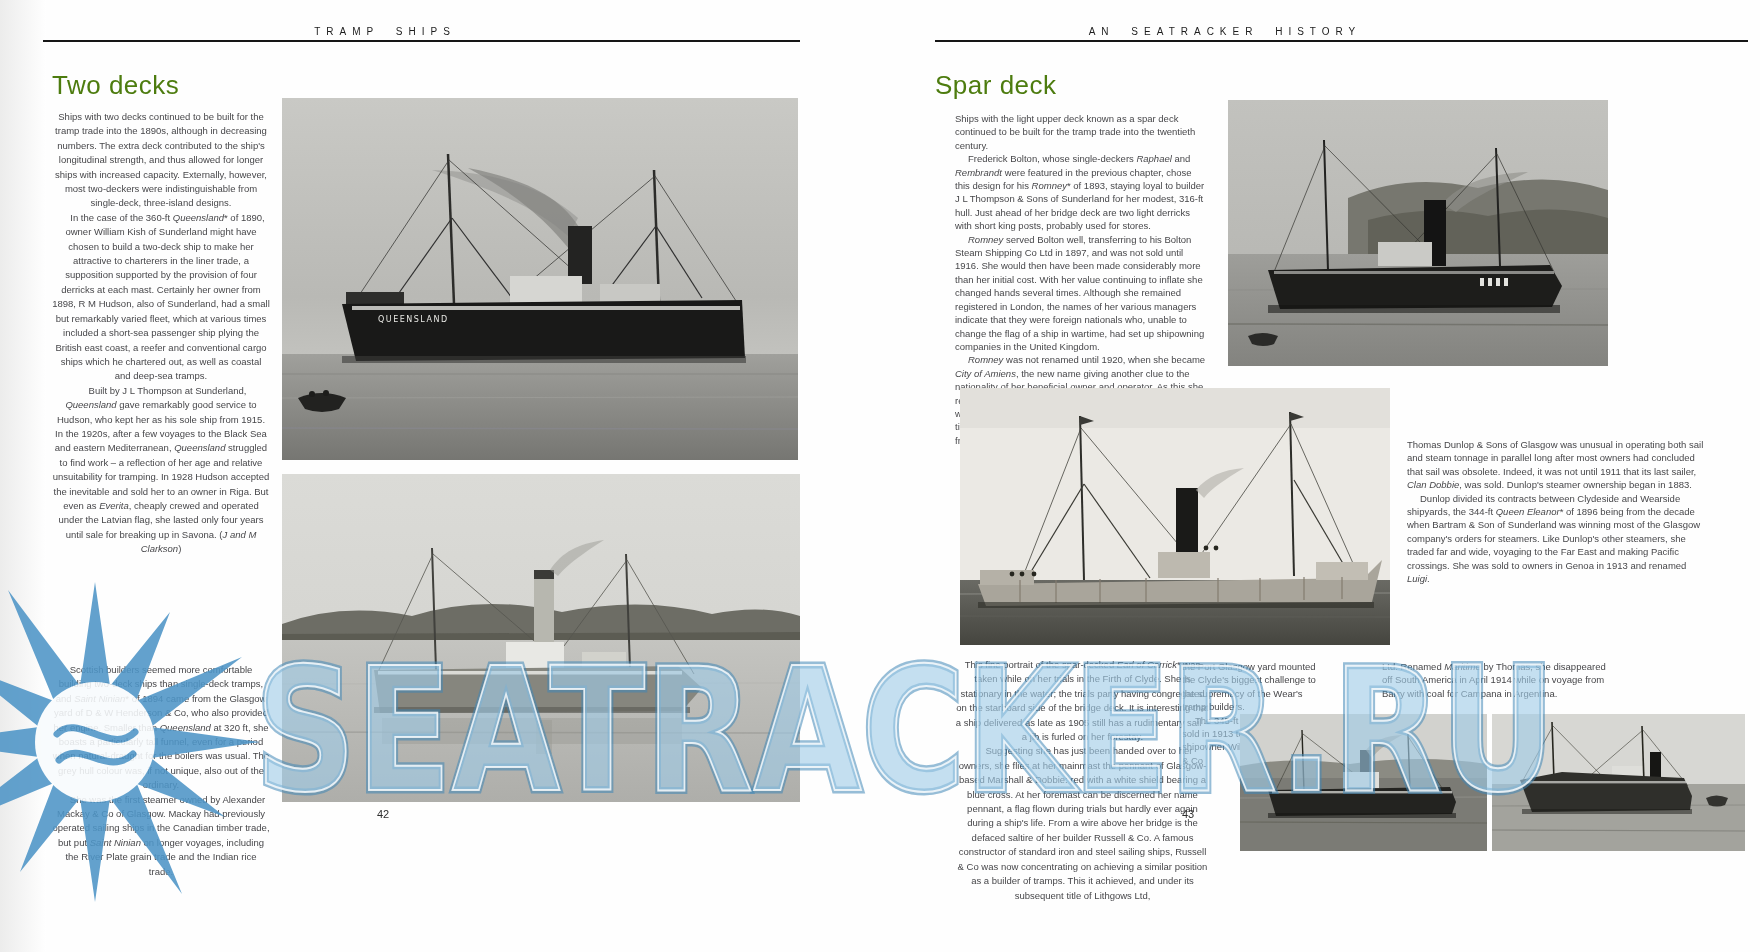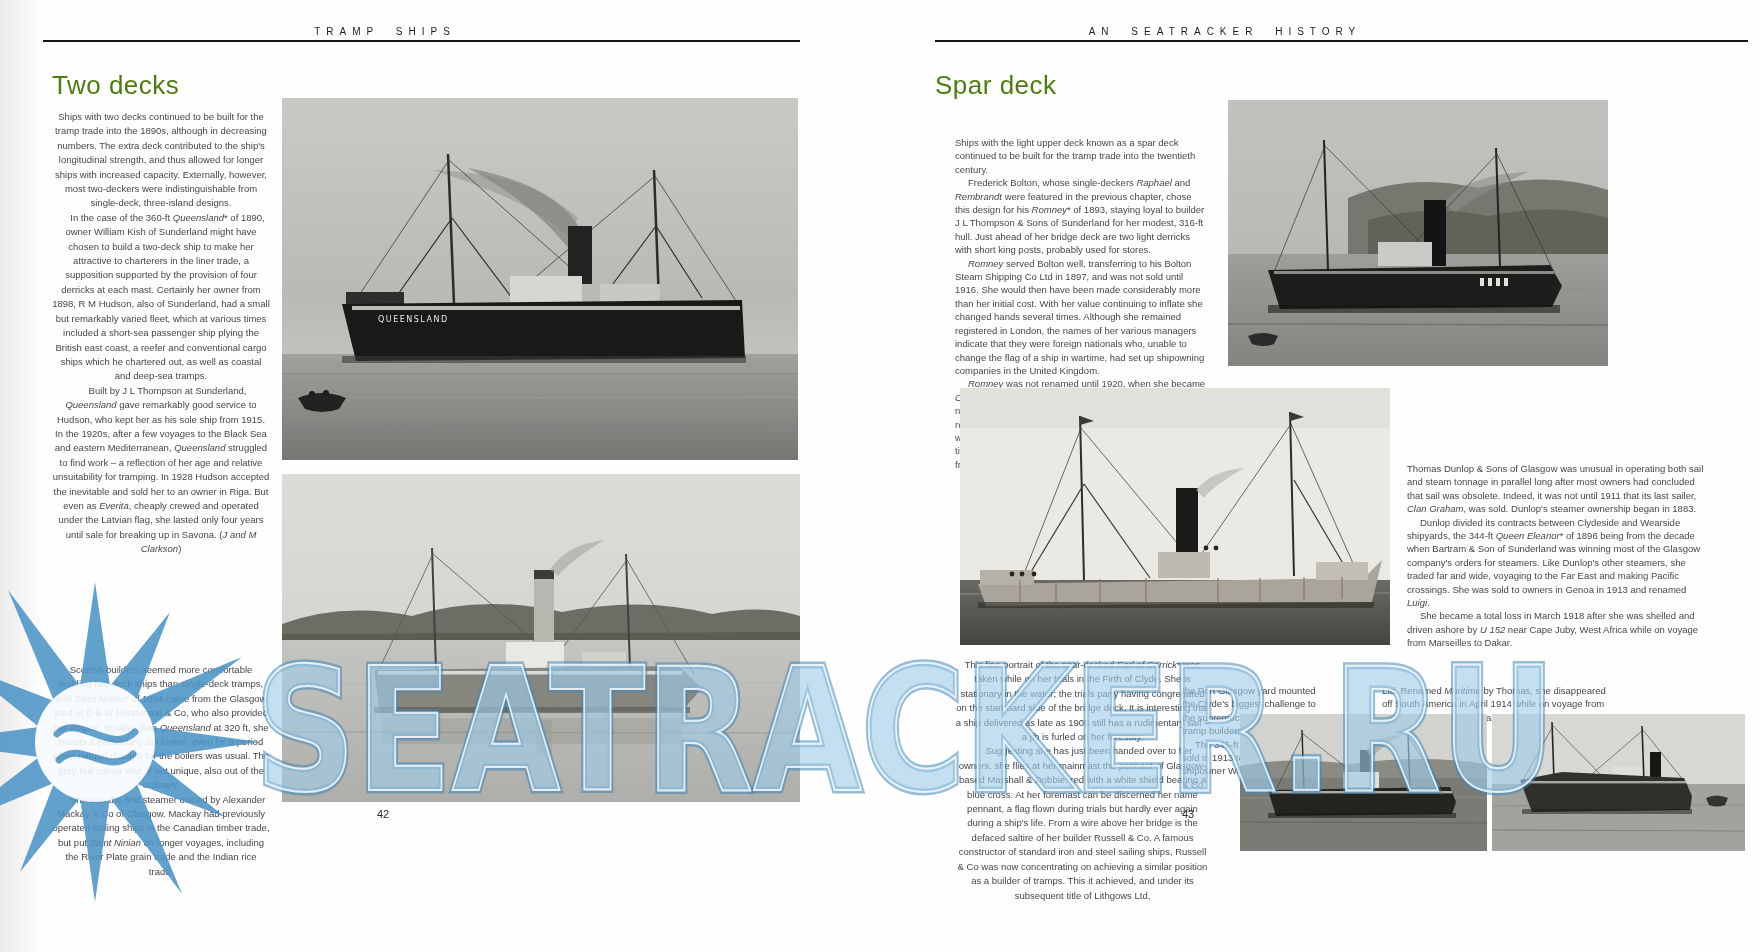--- a/index.html
+++ b/index.html
@@ -12,21 +12,21 @@
   .page-header{position:absolute;top:26px;font-size:10px;letter-spacing:6px;
     word-spacing:8px;color:#1c1c1c;text-align:center;}
   .rule{position:absolute;top:40px;height:2px;background:#161616;}
   .page-title{position:absolute;top:70px;font-size:26px;color:#4d7c0f;
     letter-spacing:.5px;font-weight:normal;}
   .textcol{position:absolute;color:#47474a;font-size:9.5px;text-align:left;}
   .textcol p{margin:0;}
   .textcol p.indent{text-indent:13px;}
   .textcol i{font-style:italic;}
   .lh-a{line-height:14.4px;text-align:center;}
-  .lh-b{line-height:13.4px;margin-top:24px;}
+  .lh-b{line-height:13.4px;}
   .pagenum{position:absolute;top:808px;width:30px;text-align:center;
     font-size:11px;color:#2e2e2e;}
   .photo{position:absolute;overflow:hidden;background:#c6c6c2;}
   .photo svg{display:block;width:100%;height:100%;}
   .watermark{position:absolute;left:0;top:0;width:1760px;height:952px;
     pointer-events:none;z-index:50;}
 </style>
 </head>
 <body>
 
@@ -224,23 +224,22 @@
         <circle cx="62" cy="186" r="2.4"></circle>
         <circle cx="74" cy="186" r="2.4"></circle>
       <circle cx="246" cy="160" r="2.4"></circle>
         <circle cx="256" cy="160" r="2.4"></circle>
     </g>
     <rect x="18" y="214" width="396" height="6" fill="#2d2d27" opacity=".6"></rect>
   </svg>
 </div>
 
 <div class="textcol lh-b" style="left:1407px;top:438px;width:300px;">
-    <p>Thomas Dunlop &amp; Sons of Glasgow was unusual in operating both sail and steam tonnage in parallel long after most owners had concluded that sail was obsolete. Indeed, it was not until 1911 that its last sailer, <i>Clan Graham</i>, was sold. Dunlop's steamer ownership began in 1883.</p>
+    <p>Thomas Dunlop &amp; Sons of Glasgow was unusual in operating both sail and steam tonnage in parallel long after most owners had concluded that sail was obsolete. Indeed, it was not until 1911 that its last sailer, <i>Clan Dobbie</i>, was sold. Dunlop's steamer ownership began in 1883.</p>
     <p class="indent">Dunlop divided its contracts between Clydeside and Wearside shipyards, the 344-ft <i>Queen Eleanor</i>* of 1896 being from the decade when Bartram &amp; Son of Sunderland was winning most of the Glasgow company's orders for steamers. Like Dunlop's other steamers, she traded far and wide, voyaging to the Far East and making Pacific crossings. She was sold to owners in Genoa in 1913 and renamed <i>Luigi</i>.</p>
-    <p class="indent">She became a total loss in March 1918 after she was shelled and driven ashore by <i>U 152</i> near Cape Juby, West Africa while on voyage from Marseilles to Dakar.</p>
   </div>
 
 <div class="textcol lh-a" style="left:955px;top:658px;width:255px;">
     <p>This fine portrait of the spar-decked <i>Earl of Carrick</i>* was taken while on her trials in the Firth of Clyde. She is stationary in the water; the trials party having congregated on the starboard side of the bridge deck. It is interesting that a ship delivered as late as 1905 still has a rudimentary sail – a jib is furled on her forestay.</p>
     <p class="indent">Suggesting she has just been handed over to her owners, she flies at her mainmast the pennant of Glasgow-based Marshall &amp; Dobbie: red with a white shield bearing a blue cross. At her foremast can be discerned her name pennant, a flag flown during trials but hardly ever again during a ship's life. From a wire above her bridge is the defaced saltire of her builder Russell &amp; Co. A famous constructor of standard iron and steel sailing ships, Russell &amp; Co was now concentrating on achieving a similar position as a builder of tramps. This it achieved, and under its subsequent title of Lithgows Ltd,</p>
   </div>
 <div class="textcol lh-b" style="left:1182px;top:660px;width:147px;">
     <p>the Port Glasgow yard mounted the Clyde's biggest challenge to the supremacy of the Wear's tramp builders.</p>
     <p class="indent">The 345-ft <i>Earl of Carrick</i> was sold in 1913 to successful Welsh shipowner William Thomas, Sons &amp; Co</p>
   </div>

